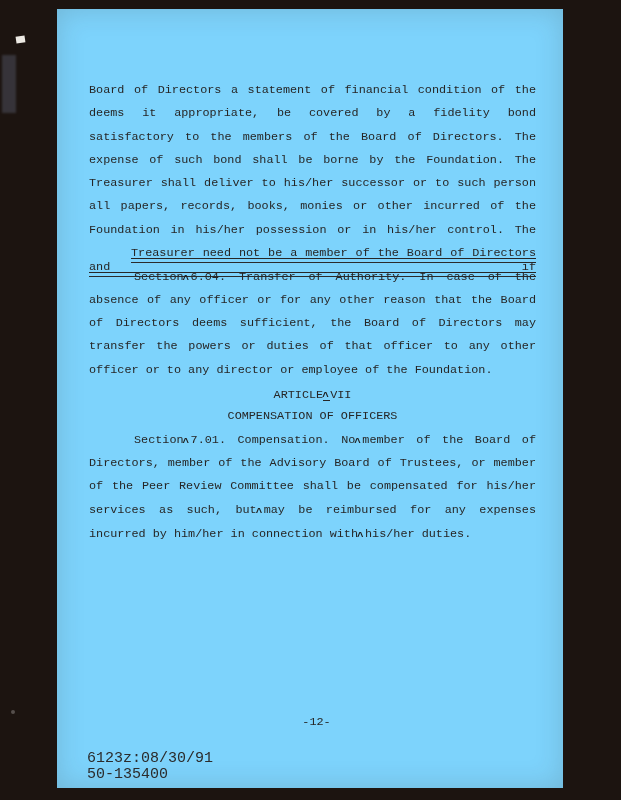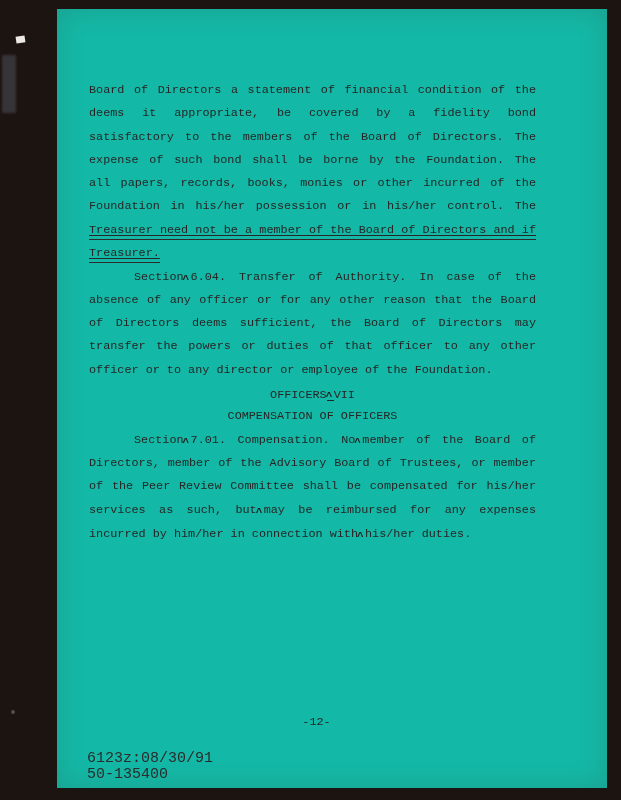--- a/index.html
+++ b/index.html
@@ -42,20 +42,21 @@
   .u {
     text-underline-offset: 2px;
     text-decoration-thickness: 1px;
   }
   .u2 {
     text-decoration: underline;
     text-underline-offset: 2px;
     text-decoration-thickness: 1px;
     border-bottom: 1px solid #2b2b2b;
     padding-bottom: 2px;
+    margin-left: 42px;
   }
 
   .caret {
     display: inline-block;
     position: relative;
     width: 7px;
     height: 14px;
     vertical-align: -3px;
   }
   .caret .caret-glyph {
@@ -114,36 +115,36 @@
     background: rgba(255,255,255,0.25);
   }
 </style>
 </head>
 <body style="background: rgb(28, 20, 16);">
 
 <div class="artifact-edge"></div>
 <div class="artifact-white"></div>
 <div class="artifact-dot"></div>
 
-<div class="paper" style="background: #14b8a6; padding-left: 44px;">
+<div class="paper" style="background: #7dd3fc;">
   <div class="textblock">
       <div class="line justify"><span>Board of Directors a statement of financial condition of the</span></div>
       <div class="line justify"><span>deems it appropriate, be covered by a fidelity bond</span></div>
       <div class="line justify"><span>satisfactory to the members of the Board of Directors.  The</span></div>
       <div class="line justify"><span>expense of such bond shall be borne by the Foundation.  The</span></div>
+      <div class="line justify"><span>Treasurer shall deliver to his/her successor or to such person</span></div>
       <div class="line justify"><span>all papers, records, books, monies or other incurred of the</span></div>
       <div class="line justify"><span>Foundation in his/her possession or in his/her control.  </span><span class="u">The</span></div>
       <div class="line justify"><span class="u2">Treasurer need not be a member of the Board of Directors and if</span></div>
-      <div class="line left"><span class="u2">Treasurer.</span></div>
       <div class="line justify indent"><span>Section</span><span class="caret"><span class="caret-glyph">^</span></span><span>6.04.  </span><span class="u">Transfer of Authority</span><span>.  In case of the</span></div>
       <div class="line justify"><span>absence of any officer or for any other reason that the Board</span></div>
       <div class="line justify"><span>of Directors deems sufficient, the Board of Directors may</span></div>
       <div class="line justify"><span>transfer the powers or duties of that officer to any other</span></div>
       <div class="line left"><span>officer or to any director or employee of the Foundation.</span></div>
-      <div class="line center"><span class="u">OFFICERS</span><span class="caret u"><span class="caret-glyph">^</span></span><span class="u">VII</span></div>
+      <div class="line center"><span class="u">ARTICLE</span><span class="caret u"><span class="caret-glyph">^</span></span><span class="u">VII</span></div>
       <div class="line center"><span class="u">COMPENSATION OF OFFICERS</span></div>
       <div class="line justify indent"><span>Section</span><span class="caret"><span class="caret-glyph">^</span></span><span>7.01.  </span><span class="u">Compensation</span><span>.  No</span><span class="caret"><span class="caret-glyph">^</span></span><span>member of the Board of</span></div>
       <div class="line justify"><span>Directors, </span><span class="u">member of the Advisory Board of Trustees, or member</span></div>
       <div class="line justify"><span class="u">of the Peer Review Committee</span><span> shall be compensated for his/her</span></div>
       <div class="line justify"><span>services </span><span class="u">as such, but</span><span class="caret"><span class="caret-glyph">^</span></span><span>may be reimbursed for any expenses</span></div>
       <div class="line left"><span>incurred by him/her in connection with</span><span class="caret"><span class="caret-glyph">^</span></span><span class="u">his/her</span><span> duties.</span></div>
     </div>
 
   <div class="footer-page">-12-</div>
 

